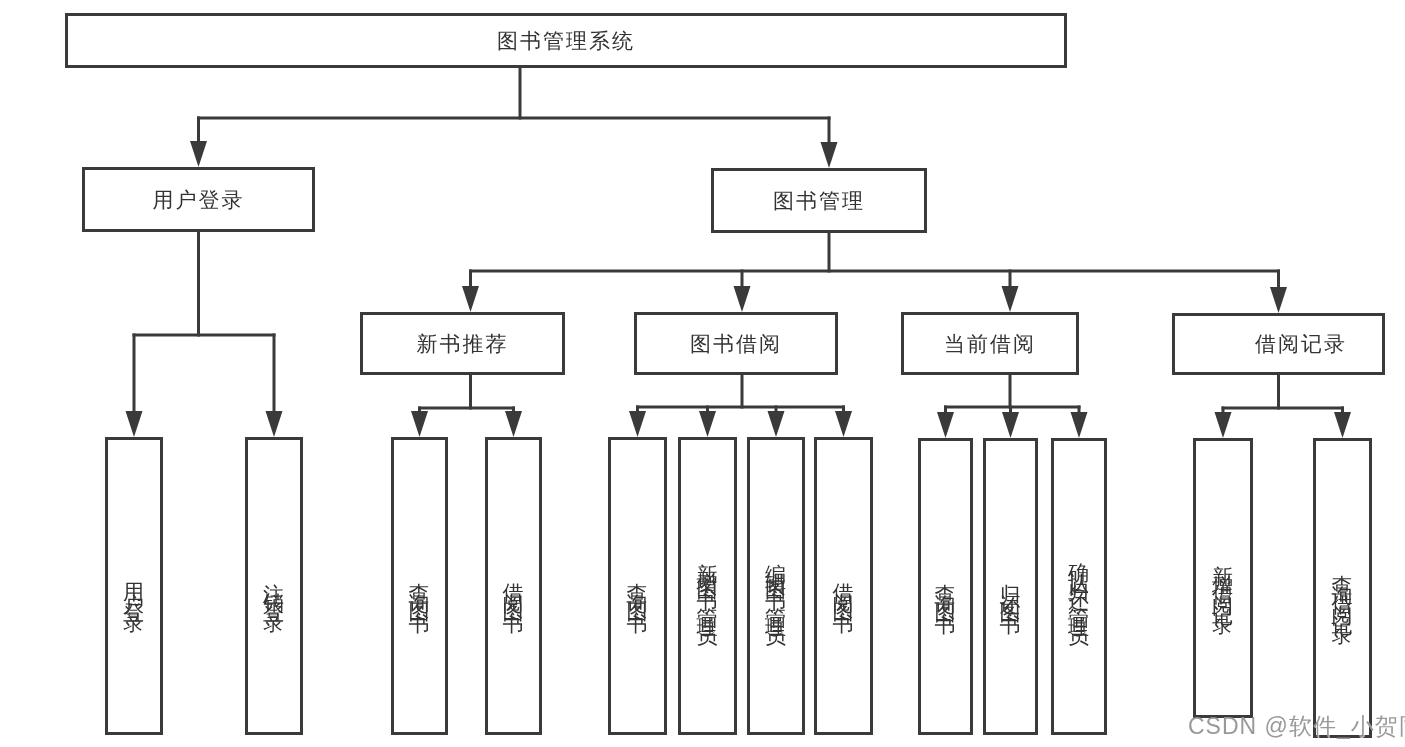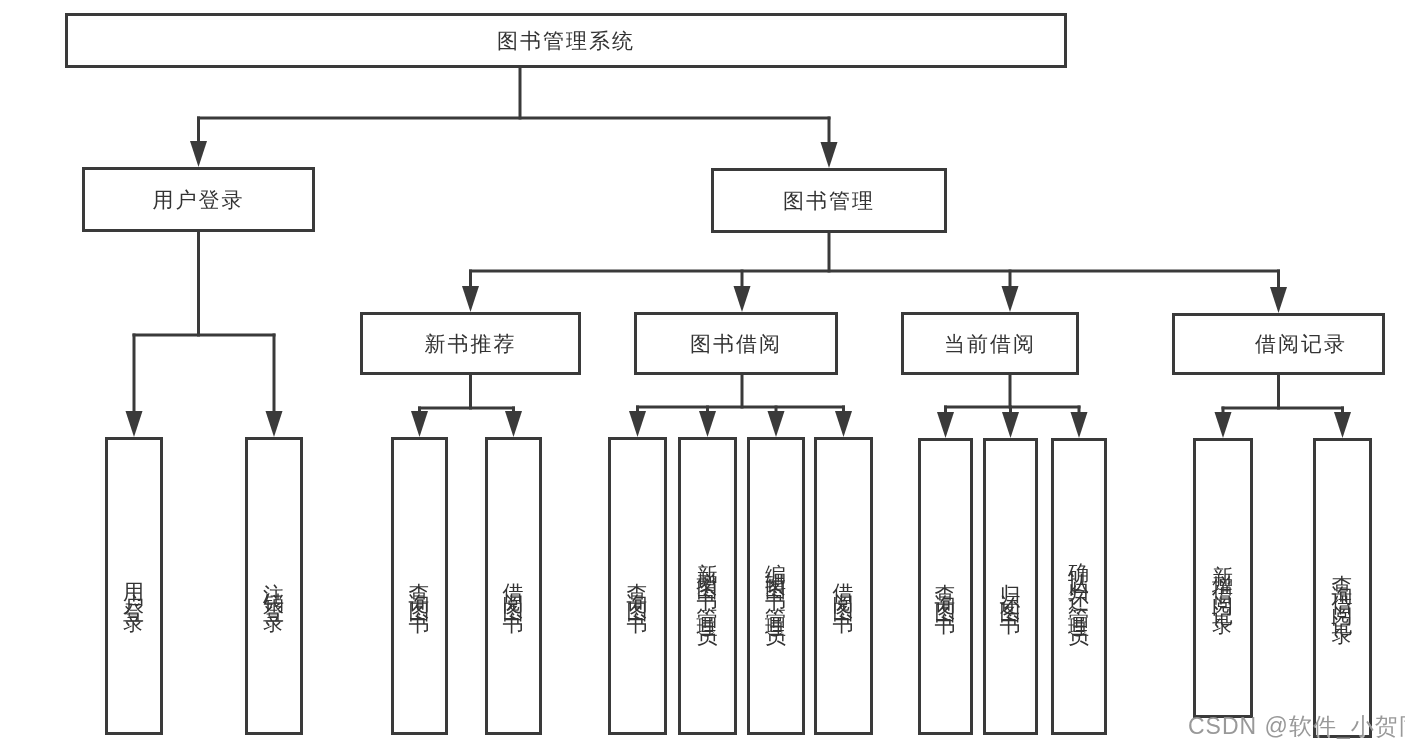--- a/index.html
+++ b/index.html
@@ -102,23 +102,23 @@
       <line x1="1223" y1="408" x2="1342.5" y2="408" stroke="#3a3a3a" stroke-width="3" stroke-linecap="square"></line>
       <line x1="1223" y1="408" x2="1223" y2="420" stroke="#3a3a3a" stroke-width="3" stroke-linecap="square"></line>
       <polygon points="1214.5,412 1231.5,412 1223,438" fill="#3a3a3a"></polygon>
       <line x1="1342.5" y1="408" x2="1342.5" y2="420" stroke="#3a3a3a" stroke-width="3" stroke-linecap="square"></line>
       <polygon points="1334,412 1351,412 1342.5,438" fill="#3a3a3a"></polygon>
     </svg>
 
   <div class="node" style="left:21px; top:13px; width:1002px; height:55px;margin-left:44px;">图书管理系统</div>
 
   <div class="node" style="left:82px; top:167px; width:233px; height:65px;">用户登录</div>
-  <div class="node" style="left:711px; top:168px; width:236px; height:65px;">图书管理</div>
+  <div class="node" style="left:711px; top:168px; width:216px; height:65px;">图书管理</div>
 
-  <div class="node" style="left:360px; top:312px; width:221px; height:63px;">新书推荐</div>
+  <div class="node" style="left:360px; top:312px; width:205px; height:63px;">新书推荐</div>
   <div class="node" style="left:634px; top:312px; width:204px; height:63px;">图书借阅</div>
   <div class="node" style="left:901px; top:312px; width:178px; height:63px;">当前借阅</div>
   <div class="node" style="left:1172px; top:313px; width:213px; height:62px;padding-left:45px;">借阅记录</div>
 
   <div class="node" style="left:105px; top:437px; width:58px; height:298px;">
     <span class="vtext">用户登录</span>
   </div>
   <div class="node" style="left:245px; top:437px; width:58px; height:298px;">
     <span class="vtext">注销登录</span>
   </div>

